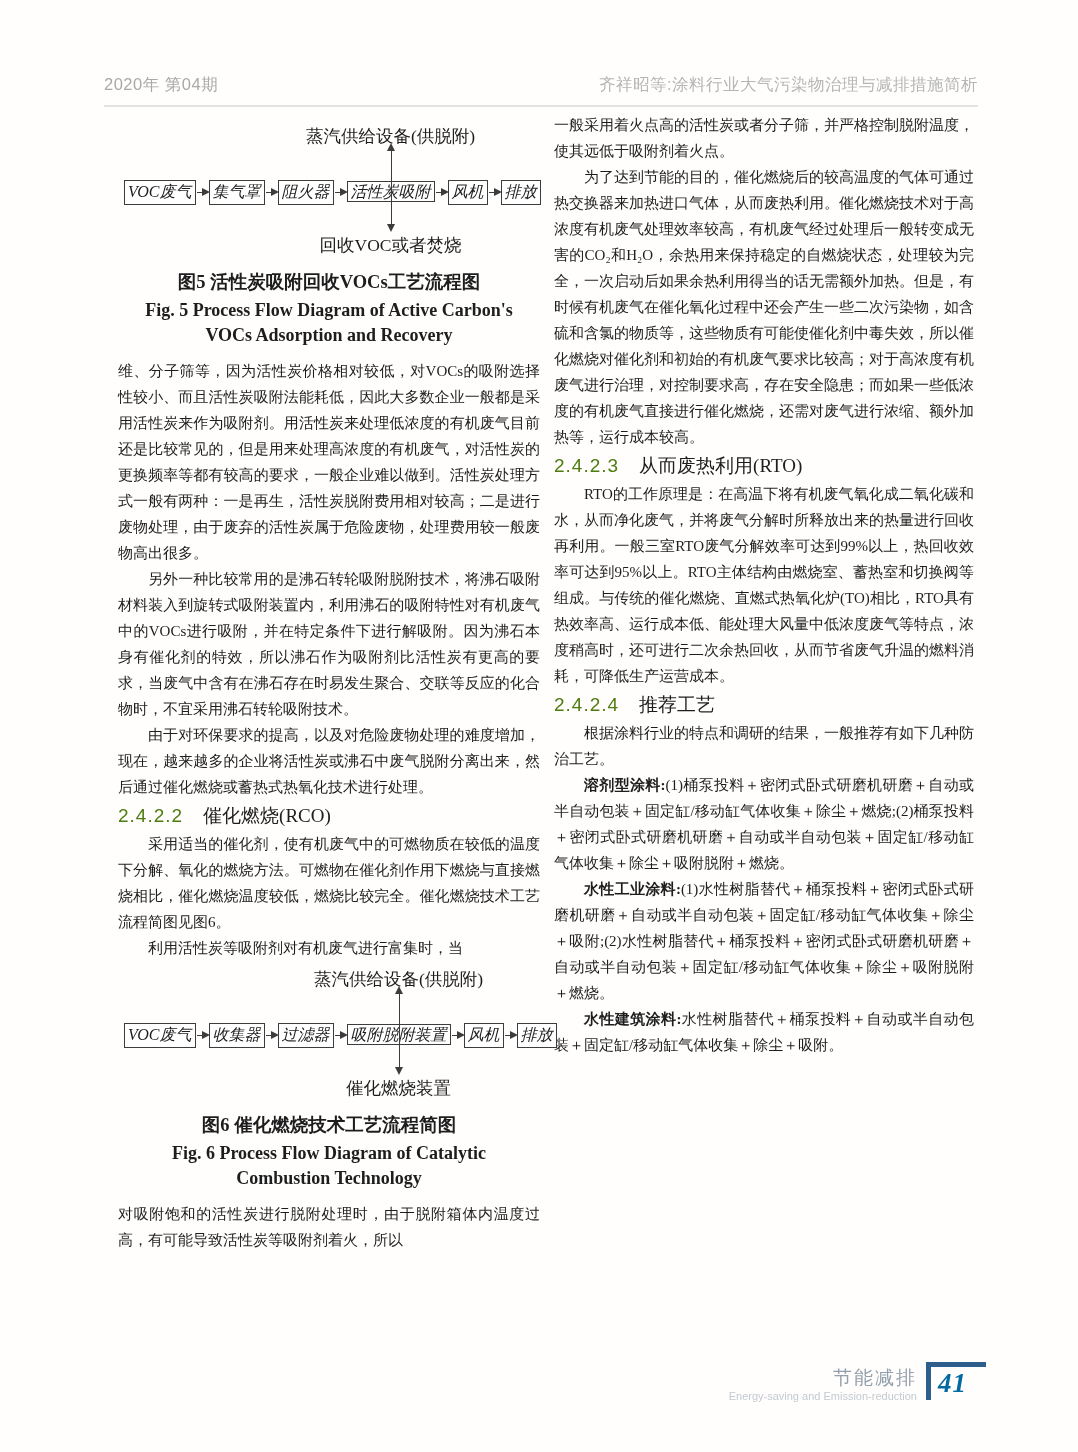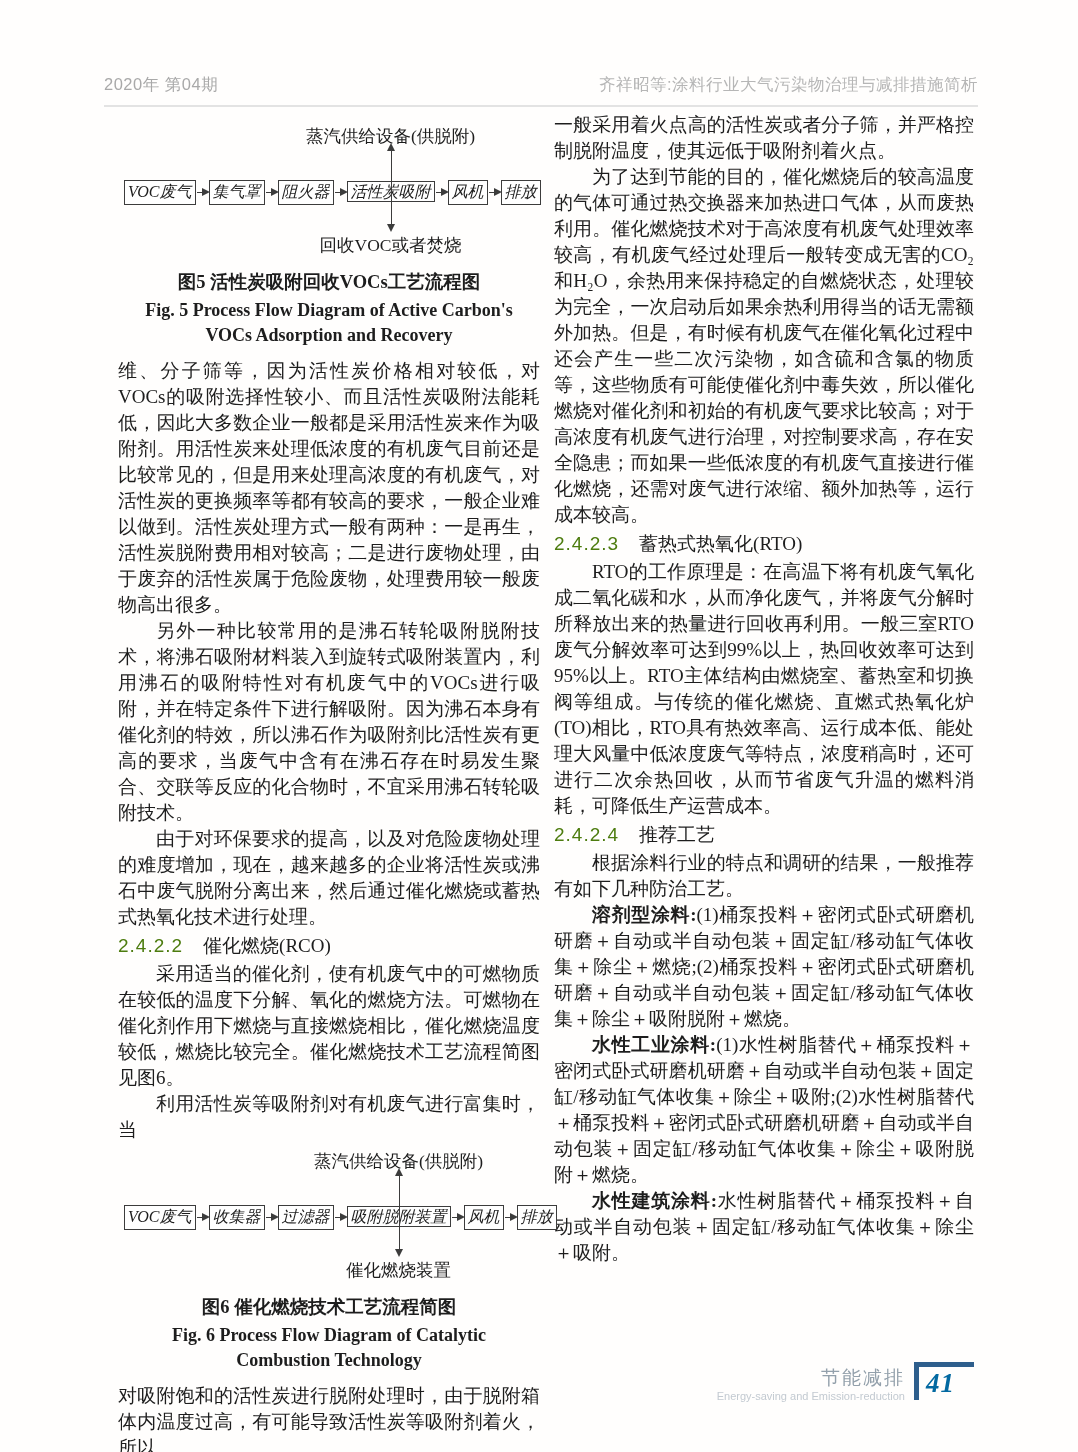--- a/index.html
+++ b/index.html
@@ -13,21 +13,21 @@
     display:flex;justify-content:space-between;align-items:flex-end;
     padding-bottom:9px;border-bottom:2px solid #e3e3e3;
     font-family:"Liberation Sans","DejaVu Sans",sans-serif;
     font-size:16.5px;color:#a9a9a9;letter-spacing:.5px;
   }
   .hdr .run{color:#b6b6b6;}
   
   .cols{position:absolute;top:112px;left:118px;display:flex;gap:14px;}
   .col{width:420px;}
   .col-l{width:422px;}
-  p.bp{margin:0;font-size:19px;line-height:26px;text-align:justify;}
+  p.bp{margin:0;font-size:15px;line-height:26px;text-align:justify;}
   p.ind{text-indent:2em;}
   .sec{display:flex;align-items:baseline;margin:3px 0 2px 0;line-height:26px;}
   .sec .num{
     font-family:Liberation Sans, sans-serif;
     color:#4d7c0f;font-size:19px;letter-spacing:1px;
   }
   .sec .ttl{font-size:19px;margin-left:20px;}
   .lead{font-weight:bold;}
   
   .fig{position:relative;padding:56px 0 62px 0;margin-top:12px;}
@@ -61,21 +61,21 @@
   .blabel{
     position:absolute;top:calc(100% + 30px);left:50%;transform:translateX(-50%);
     white-space:nowrap;font-size:17.5px;
   }
   .cap-zh{font-size:18.5px;font-weight:bold;text-align:center;margin:2px 0 4px 0;}
   .cap-en{
     font-size:18px;font-weight:bold;text-align:center;line-height:25px;
     margin:0 auto 10px auto;max-width:408px;
   }
   
-  .ftr{position:absolute;right:104px;bottom:48px;display:flex;align-items:center;}
+  .ftr{position:absolute;right:92px;bottom:48px;display:flex;align-items:center;}
   .ftr .jt{text-align:right;margin-right:9px;padding-top:5px;}
   .ftr .jt .zh{font-size:19px;color:#93a0ab;letter-spacing:2px;line-height:20px;}
   .ftr .jt .en{
     font-family:"Liberation Sans","DejaVu Sans",sans-serif;
     font-size:11px;color:#c3cad1;line-height:16px;
   }
   .pagebox{position:relative;width:60px;height:42px;}
   .pagebox .tbar{position:absolute;top:0;left:0;width:60px;height:5px;background:#2e5e8c;}
   .pagebox .lbar{position:absolute;top:0;left:0;width:5px;height:38px;background:#2e5e8c;}
   .pagebox .pn{
@@ -159,21 +159,21 @@
 
       <p class="bp">对吸附饱和的活性炭进行脱附处理时，由于脱附箱体内温度过高，有可能导致活性炭等吸附剂着火，所以</p>
     </div>
 
     <div class="col">
       <p class="bp">一般采用着火点高的活性炭或者分子筛，并严格控制脱附温度，使其远低于吸附剂着火点。</p>
       <p class="bp ind">为了达到节能的目的，催化燃烧后的较高温度的气体可通过热交换器来加热进口气体，从而废热利用。催化燃烧技术对于高浓度有机废气处理效率较高，有机废气经过处理后一般转变成无害的CO₂和H₂O，余热用来保持稳定的自燃烧状态，处理较为完全，一次启动后如果余热利用得当的话无需额外加热。但是，有时候有机废气在催化氧化过程中还会产生一些二次污染物，如含硫和含氯的物质等，这些物质有可能使催化剂中毒失效，所以催化燃烧对催化剂和初始的有机废气要求比较高；对于高浓度有机废气进行治理，对控制要求高，存在安全隐患；而如果一些低浓度的有机废气直接进行催化燃烧，还需对废气进行浓缩、额外加热等，运行成本较高。</p>
 
       <div class="sec">
         <span class="num">2.4.2.3</span>
-        <span class="ttl">蓄热式热氧化(RTO)</span>
+        <span class="ttl">从而废热利用(RTO)</span>
       </div>
 
       <p class="bp ind">RTO的工作原理是：在高温下将有机废气氧化成二氧化碳和水，从而净化废气，并将废气分解时所释放出来的热量进行回收再利用。一般三室RTO废气分解效率可达到99%以上，热回收效率可达到95%以上。RTO主体结构由燃烧室、蓄热室和切换阀等组成。与传统的催化燃烧、直燃式热氧化炉(TO)相比，RTO具有热效率高、运行成本低、能处理大风量中低浓度废气等特点，浓度稍高时，还可进行二次余热回收，从而节省废气升温的燃料消耗，可降低生产运营成本。</p>
 
       <div class="sec">
         <span class="num">2.4.2.4</span>
         <span class="ttl">推荐工艺</span>
       </div>
 
       <p class="bp ind">根据涂料行业的特点和调研的结果，一般推荐有如下几种防治工艺。</p>

